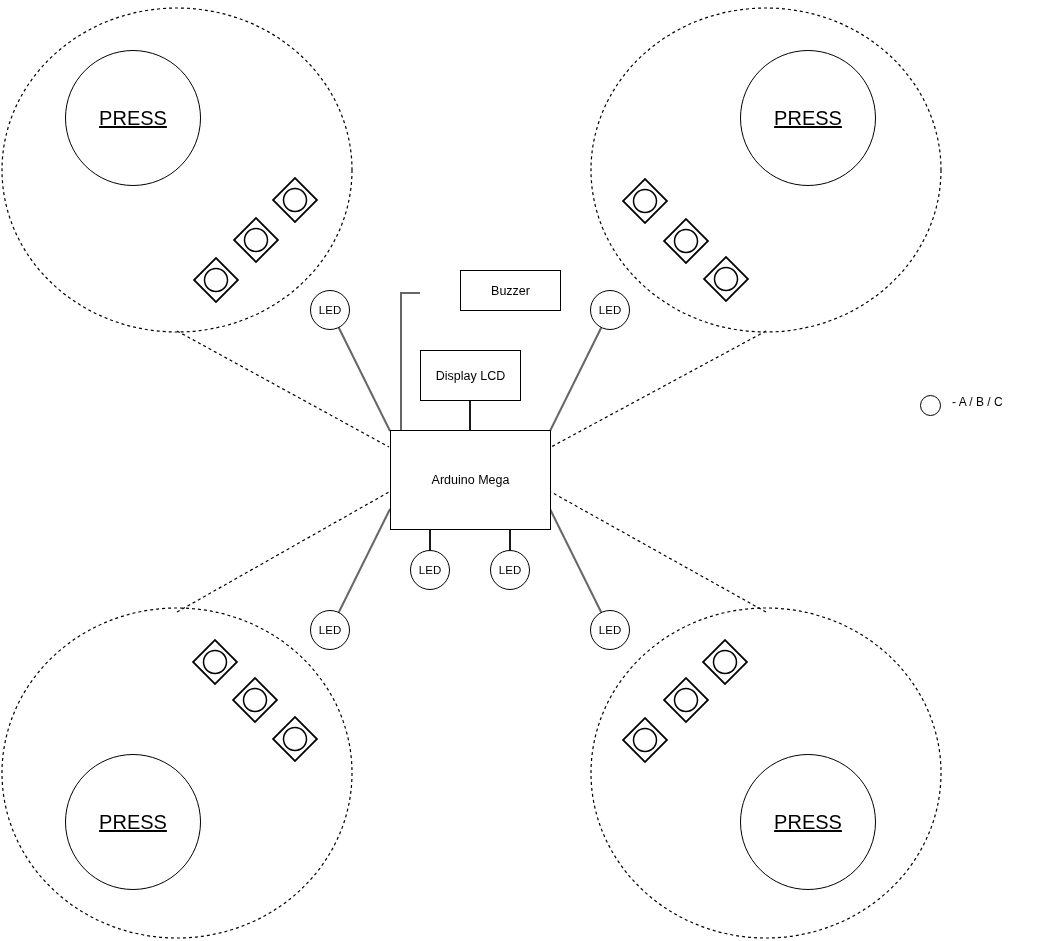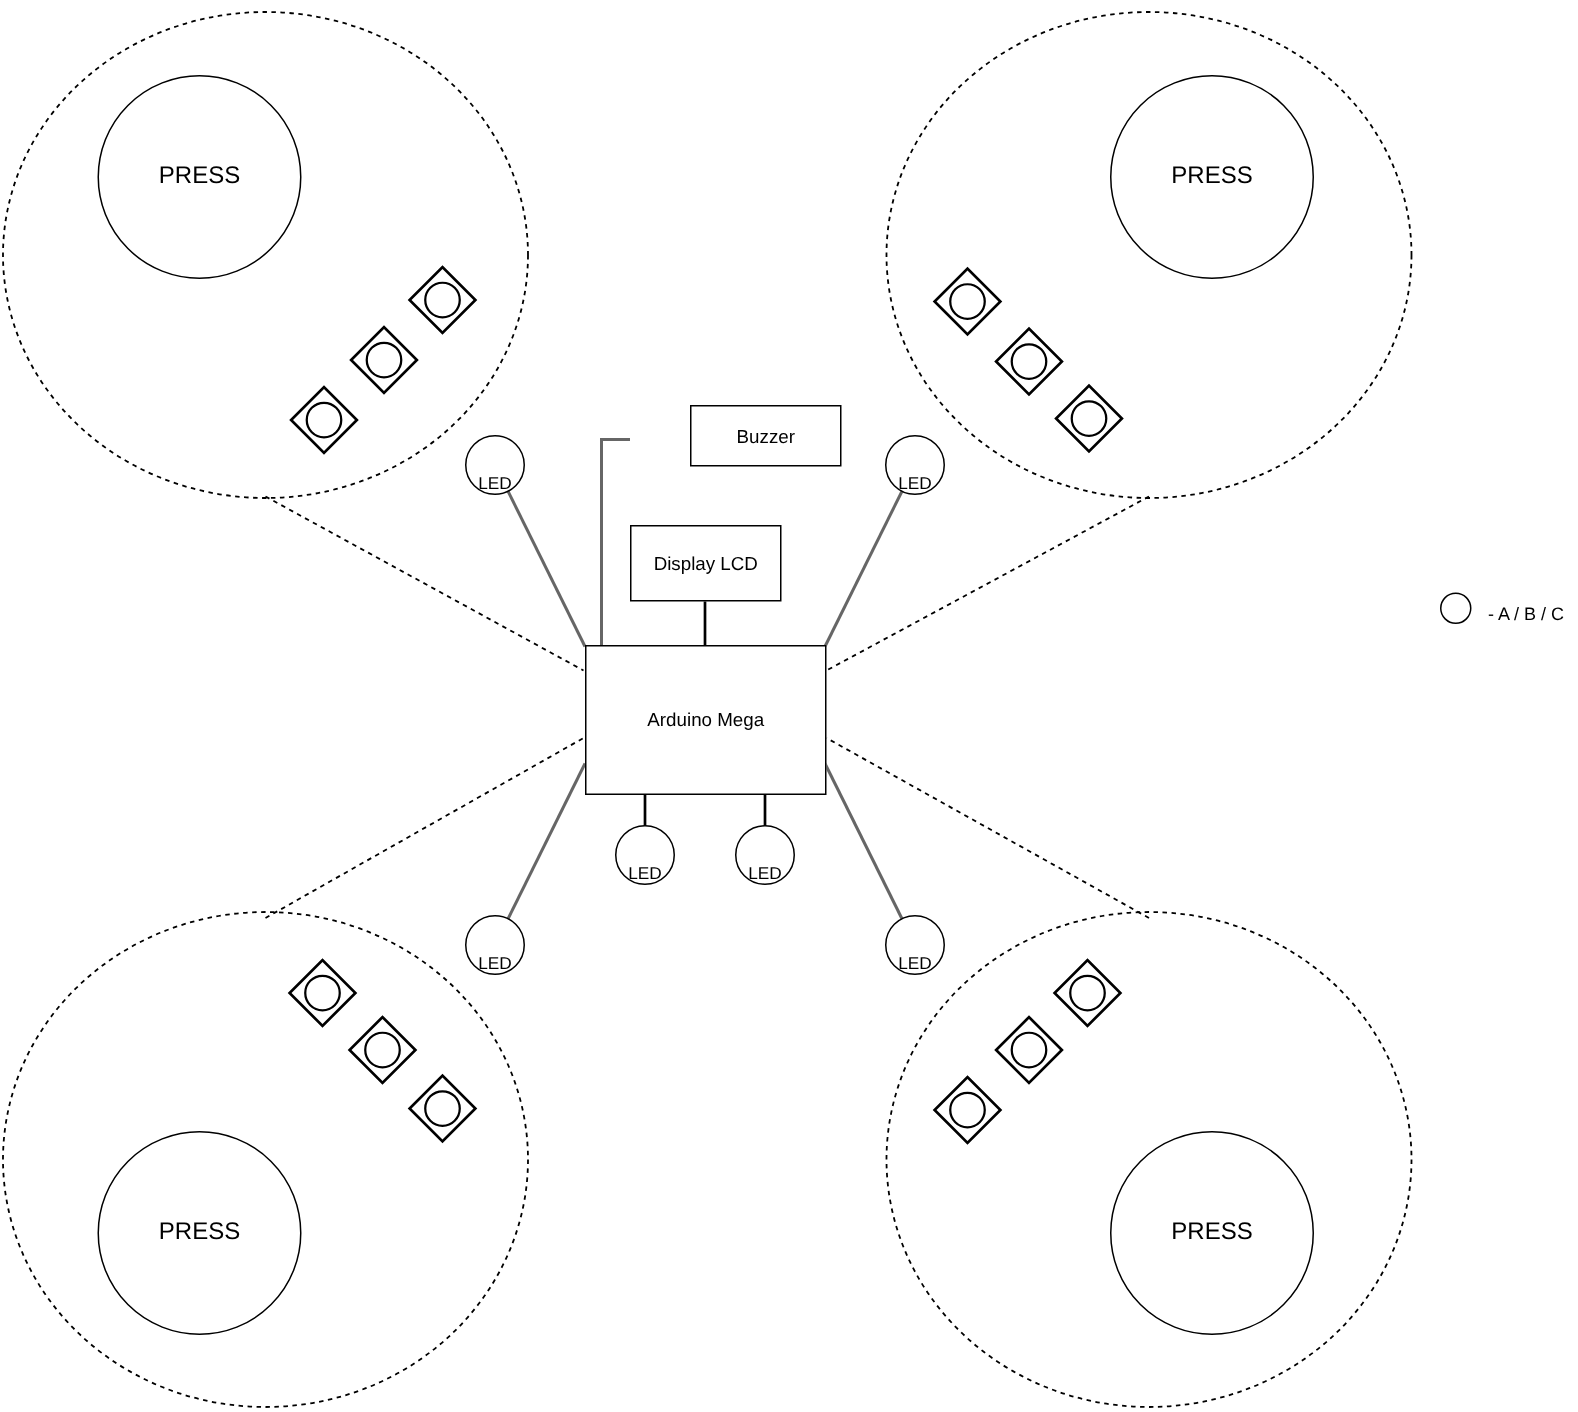--- a/index.html
+++ b/index.html
@@ -7,24 +7,24 @@
     position:relative;width:1052px;height:941px;background:#ffffff;
     font-family:"Liberation Sans",sans-serif;color:#000;overflow:hidden;
   }
   .stage svg{position:absolute;left:0;top:0;}
   .node{
     position:absolute;display:flex;align-items:center;justify-content:center;
     background:#ffffff;border:1.5px solid #000;box-sizing:border-box;text-align:center;
   }
   .rect-box{font-size:12.5px;}
   .circle{border-radius:50%;}
-  .led{width:40px;height:40px;font-size:11.5px;align-items:flex-end;}
-  .press{width:136px;height:136px;font-size:16px;}
+  .led{width:40px;height:40px;font-size:11.5px;}
+  .press{width:136px;height:136px;font-size:20px;text-decoration:underline;}
   .legend{
-    position:absolute;left:960px;top:395px;display:flex;align-items:flex-end;gap:11px;
+    position:absolute;left:920px;top:395px;display:flex;align-items:flex-start;gap:11px;
     font-size:12px;
   }
   .legend-dot{
     width:21px;height:21px;border:1.5px solid #000;border-radius:50%;
     box-sizing:border-box;background:#ffffff;
   }
 </style>
 </head>
 <body>
 

